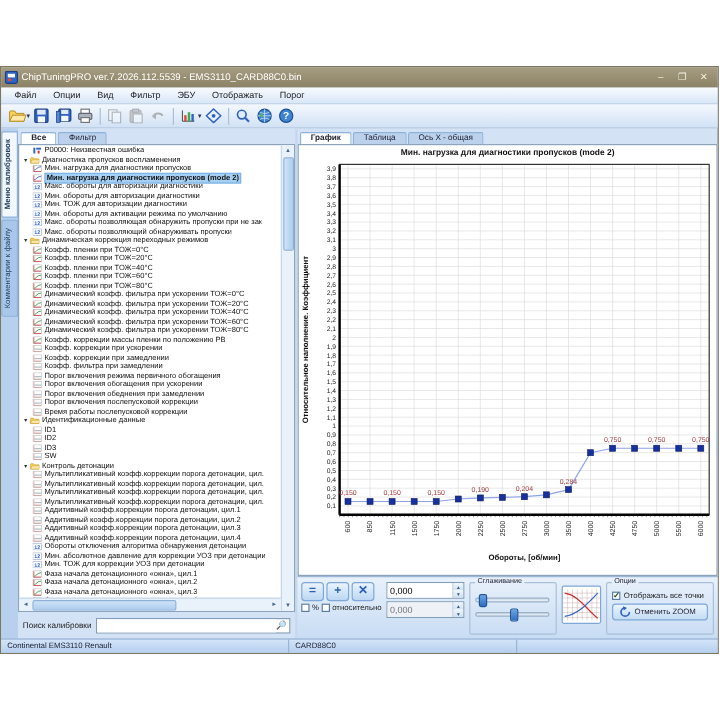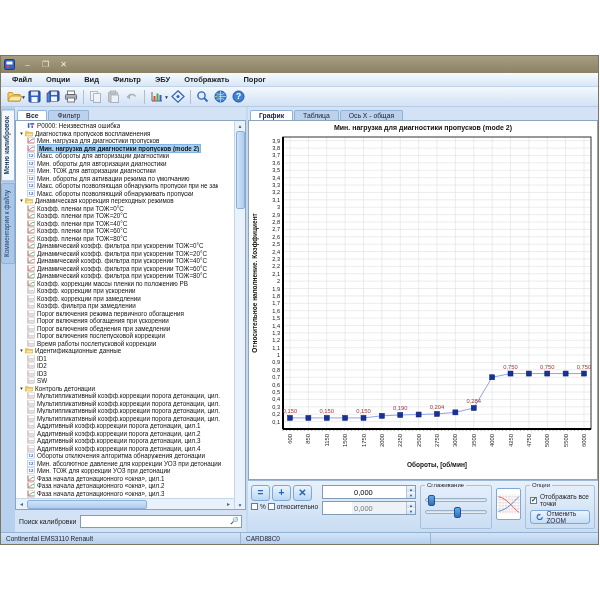--- a/index.html
+++ b/index.html
@@ -7,21 +7,21 @@
   .app { position:absolute; left:0; top:55px; width:599px; height:490px; border:1px solid #7c755f; background:#d3e2f5; display:flex; flex-direction:column; }
 
   
   .titlebar { height:17px; background:linear-gradient(#a79d82,#8b8164); display:flex; align-items:center; padding:0 3px; color:#fff; font-size:8px; flex:0 0 17px; }
   .titlebar .ticon { width:11px; height:11px; margin-right:3px; }
   .titlebar .ttl { flex:1; white-space:nowrap; overflow:hidden; }
   .winbtn { width:17px; height:12px; display:flex; align-items:center; justify-content:center; font-size:8px; color:#f3eedd; margin-left:1px; border-radius:2px; }
 
   
   .menubar { height:14px; background:linear-gradient(#f8fbfe,#dcion 0,#dce9f8); background:linear-gradient(#f8fbfe,#d8e6f7); display:flex; align-items:center; padding-left:4px; flex:0 0 14px; border-bottom:1px solid #c2d3e8; }
-  .menu-item { font-size:7.5px; color:#222; padding:1px 7px;font-weight:bold; }
+  .menu-item { font-size:7.5px; color:#222; padding:1px 7px; }
 
   
   .toolbar { height:20px; background:linear-gradient(#f3f8fd,#d2e2f5); display:flex; align-items:center; padding-left:4px; flex:0 0 20px; border-bottom:1px solid #b8cbe2; }
   .tbtn { width:18px; height:17px; display:flex; align-items:center; justify-content:center; border-radius:2px; }
   .tbtn.disabled { opacity:.4; filter:grayscale(.7); }
   .tsep { width:1px; height:14px; background:#aabfd8; margin:0 3px; }
   .drop { font-size:5px; color:#335; margin-left:-2px; }
 
   .mainrow { flex:1; display:flex; min-height:0; }
 
@@ -63,21 +63,21 @@
 
   
   .controls { height:52px; flex:0 0 52px; background:linear-gradient(#e8f1fb,#c8dcf3); border-top:1px solid #9db8d6; display:flex; align-items:flex-start; padding:4px 3px 2px 3px; gap:4px; }
   .opbtns { display:flex; flex-direction:column; gap:2px; }
   .oprow { display:flex; gap:2px; align-items:center; }
   .sqbtn { width:19px; height:16px; background:linear-gradient(#eaf4fe,#bcd8f2); border:1px solid #7fa8d8; border-radius:3px; color:#2a62b8; font-size:10px; font-weight:bold; display:flex; align-items:center; justify-content:center; line-height:1; }
   .cb { width:7px; height:7px; background:#fff; border:1px solid #5a7da2; display:inline-block; position:relative; flex:0 0 7px; }
   .cb.checked::after { content:"✓"; position:absolute; left:0px; top:-2px; font-size:7px; color:#1c4f1c; font-weight:bold; }
   .cblbl { font-size:6.5px; color:#222; }
   .spin { height:14px; background:#fff; border:1px solid #7f9db9; display:flex; }
-  .spin input { width:54px; border:none; outline:none; font-size:7.5px; padding:0 2px; font-family:"Liberation Sans",sans-serif;margin-left:29px; }
+  .spin input { width:54px; border:none; outline:none; font-size:7.5px; padding:0 2px; font-family:"Liberation Sans",sans-serif; }
   .spin .arrows { width:9px; display:flex; flex-direction:column; border-left:1px solid #b5c8da; }
   .spin .arrows span { flex:1; font-size:4px; color:#35547a; display:flex; align-items:center; justify-content:center; background:linear-gradient(#f0f6fc,#cfe0f1); }
   .spin.dis input { background:#eef2f6; color:#777; }
   .grp { border:1px solid #a9c0da; border-radius:2px; position:relative; padding:6px 4px 2px 4px; height:44px; }
   .grp .glabel { position:absolute; top:-4px; left:4px; background:linear-gradient(#e8f1fb,#e4eefa); font-size:6px; color:#223; padding:0 2px; }
   .slider { width:62px; height:4px; background:linear-gradient(#cdd9e6,#eef3f9); border:1px solid #9ab0c6; border-radius:2px; position:relative; margin:6px 0 8px 0; }
   .sthumb { position:absolute; top:-4px; width:7px; height:11px; background:linear-gradient(#6aa5e4,#2f6fc0); border:1px solid #1f5496; border-radius:2px; }
   .prevbtn { width:38px; height:32px; background:#fff; border:1px solid #7fa8d8; border-radius:2px; margin-top:3px; }
   .zoombtn { display:flex; align-items:center; gap:3px; background:linear-gradient(#eaf4fe,#c4dcf4); border:1px solid #7fa8d8; border-radius:3px; padding:1px 5px; font-size:6.5px; color:#223; height:14px; margin-top:3px; }
   .optrow { display:flex; align-items:center; gap:3px; }
@@ -126,20 +126,21 @@
 </svg>
 
 <div class="app">
 
   <div class="titlebar">
     <svg class="ticon" viewBox="0 0 11 11">
         <rect x="0.5" y="0.5" width="10" height="10" rx="1.5" fill="#2f63c4" stroke="#1c3f85"></rect>
         <rect x="2.5" y="2.5" width="6" height="3" fill="#fff"></rect>
         <rect x="2.5" y="6.5" width="3" height="2" fill="#e04a3a"></rect>
       </svg>
+    <span class="ttl">ChipTuningPRO ver.7.2026.112.5539 - EMS3110_CARD88C0.bin</span>
     <span class="winbtn">–</span>
     <span class="winbtn">❐</span>
     <span class="winbtn">✕</span>
   </div>
 
   <div class="menubar">
 
   <span class="menu-item">Файл</span>
       <span class="menu-item">Опции</span>
       <span class="menu-item">Вид</span>

